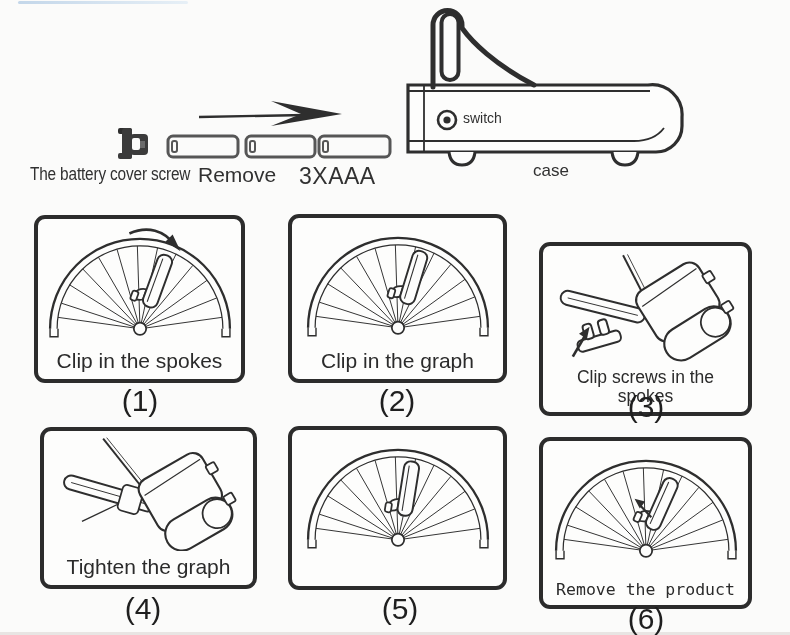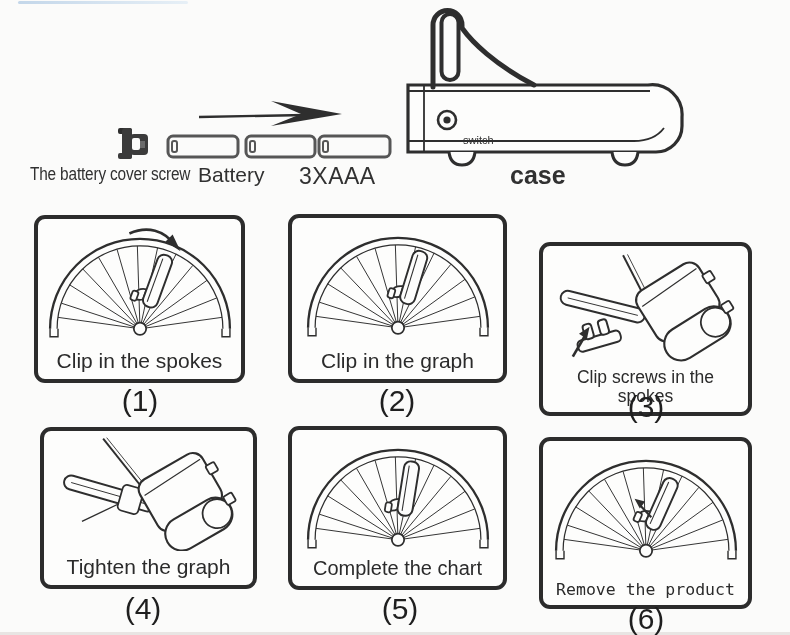--- a/index.html
+++ b/index.html
@@ -8,22 +8,22 @@
     position:relative; width:790px; height:635px;
     background:var(--paper);
     font-family:"Liberation Sans", sans-serif;
     overflow:hidden;
   }
   .abs{position:absolute;}
   .lbl{position:absolute; color:#313131; white-space:nowrap;}
   .lbl-screw{left:30px; top:164px; font-size:17.5px; transform:scaleX(.88); transform-origin:left top; letter-spacing:-.2px;}
   .lbl-battery{left:198px; top:163px; font-size:21px;}
   .lbl-spec{left:299px; top:163px; font-size:23px; letter-spacing:.5px;}
-  .lbl-case{left:510px; top:161px; font-size:25px;font-weight:bold;}
-  .lbl-switch{left:463px; top:110px; font-size:11px;margin-top:24px;}
+  .lbl-case{left:533px; top:161px; font-size:17px;}
+  .lbl-switch{left:463px; top:110px; font-size:14px;}
 
   
   svg .ks{stroke:var(--ink); fill:none;}
   svg .kf{fill:var(--ink); stroke:none;}
   svg .wf{stroke:var(--ink); fill:#fdfdfc;}
   svg .gs{stroke:#565656; fill:none;}
 
   .panel{
     position:absolute; box-sizing:border-box;
     background:#fdfdfc; border:4px solid #2c2c2c; border-radius:11px;
@@ -123,21 +123,21 @@
         <rect class="ks" stroke-width="4" x="441.5" y="14" width="17" height="66" rx="8.5"></rect>
       </g>
       <g>
         <circle class="wf" stroke-width="2.6" cx="447" cy="120" r="9"></circle>
         <circle class="kf" cx="447" cy="120" r="3.6"></circle>
       </g>
     </g>
   </svg>
 
   <div class="lbl lbl-screw">The battery cover screw</div>
-  <div class="lbl lbl-battery">Battery</div>
+  <div class="lbl lbl-battery">Remove</div>
   <div class="lbl lbl-spec">3XAAA</div>
   <div class="lbl lbl-case">case</div>
   <div class="lbl lbl-switch">switch</div>
 
   <div class="panel" id="p1">
     <svg viewBox="0 0 220 132">
       <use href="#wheel-base"></use>
       <use href="#spoke-device" transform="translate(130,67) rotate(20)"></use>
       <g>
         <path class="ks" stroke-width="3" d="M98,12 C118,3 138,8 150,26"></path>
@@ -212,21 +212,20 @@
     </svg>
     <div class="cap cap-4">Tighten the graph</div>
   </div>
   <div class="step-num" id="n4">(4)</div>
 
   <div class="panel" id="p5">
     <svg viewBox="0 0 220 132">
       <use href="#wheel-base"></use>
       <use href="#spoke-device" transform="translate(122,63) rotate(9)"></use>
     </svg>
-    <div class="cap cap-5">Complete the chart</div>
   </div>
   <div class="step-num" id="n5">(5)</div>
 
   <div class="panel" id="p6">
     <svg viewBox="0 0 220 132">
       <use href="#wheel-base"></use>
       <use href="#spoke-device" transform="translate(128,68) rotate(24)"></use>
       <g>
         <line class="ks" stroke-width="2.5" x1="116" y1="82" x2="103" y2="68"></line>
         <polygon class="kf" points="97,61 109,64 103,72"></polygon>

